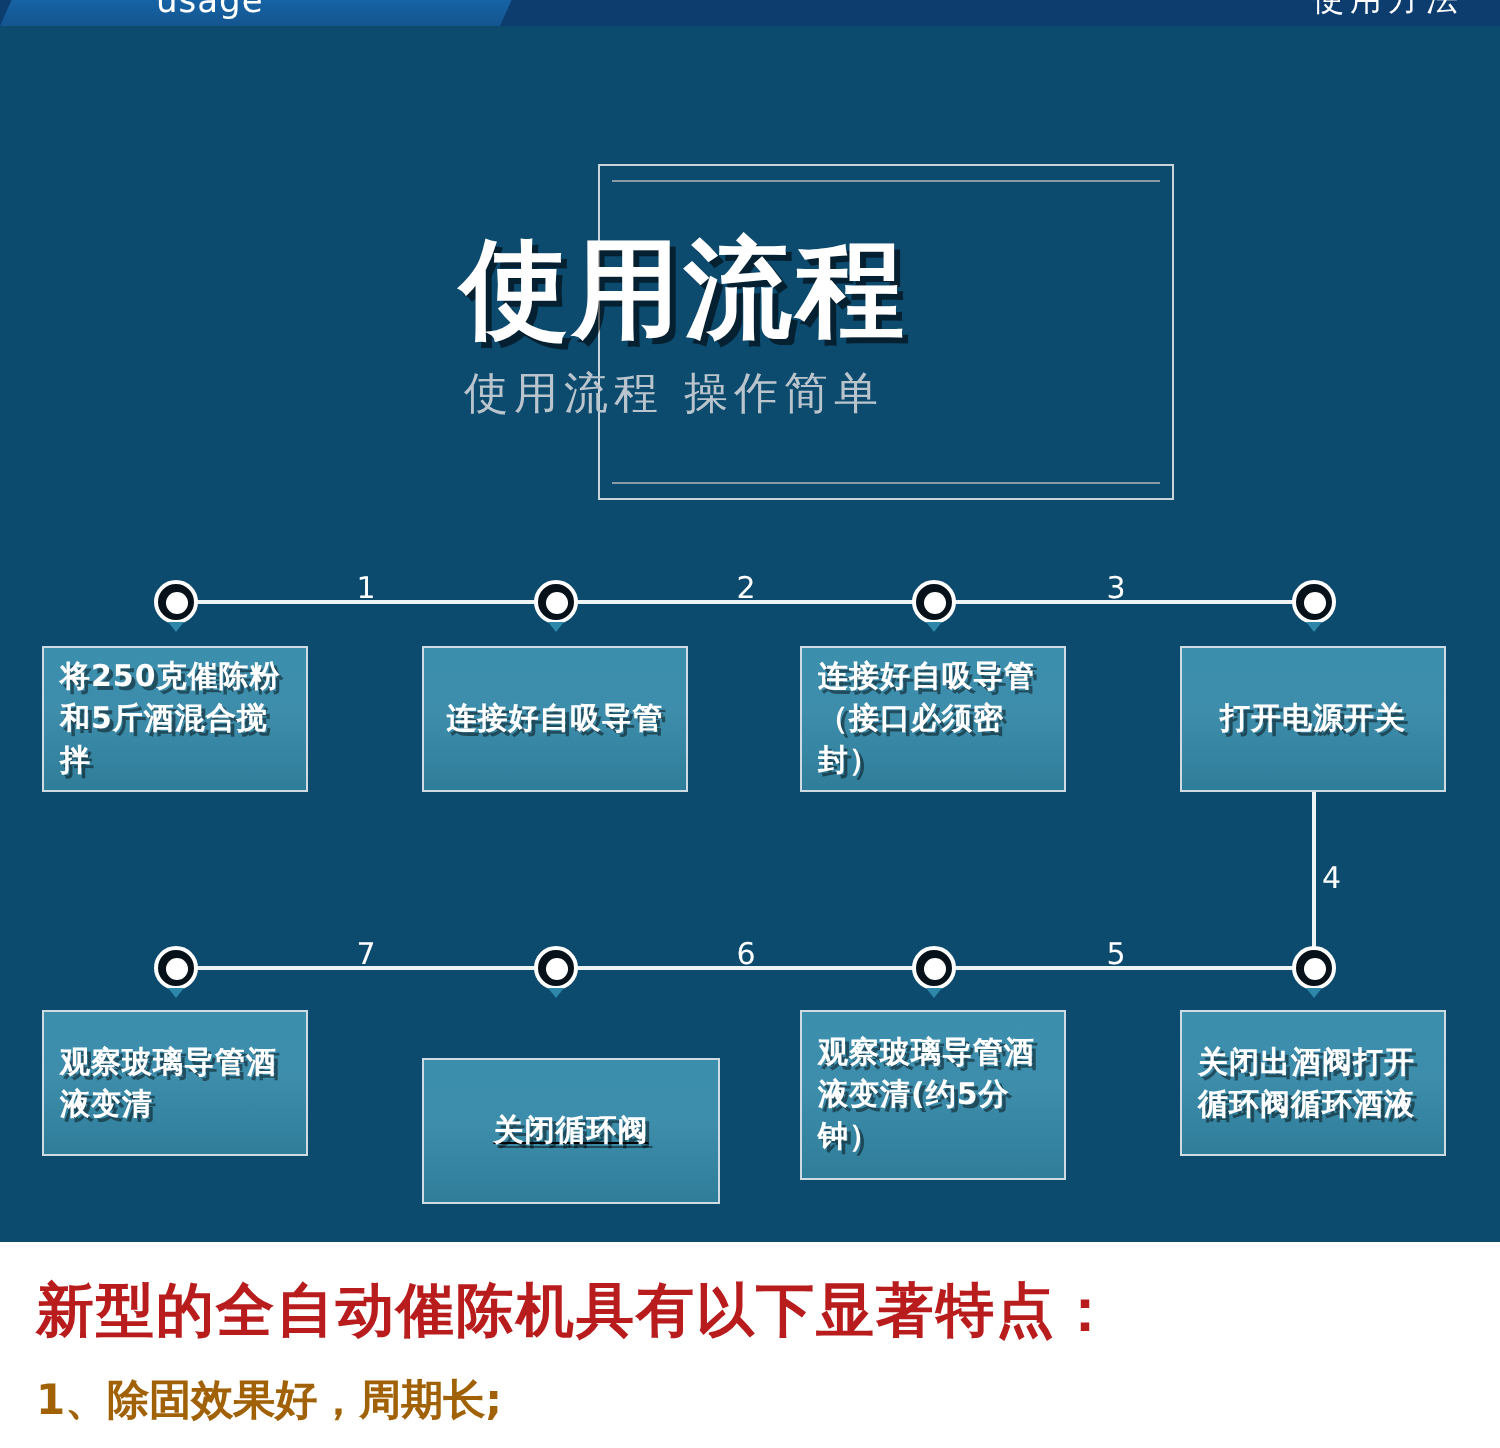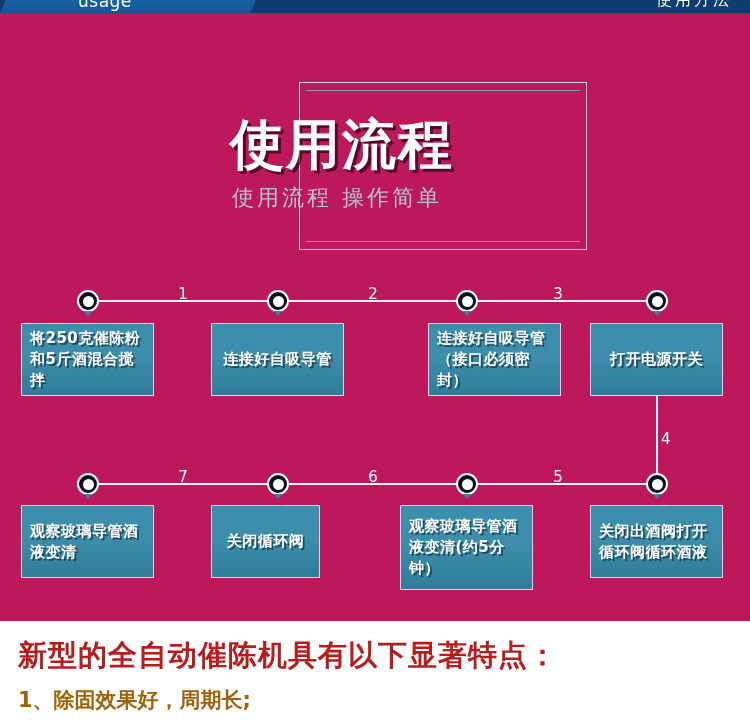--- a/index.html
+++ b/index.html
@@ -53,21 +53,21 @@
     line-height: 20px;
     white-space: nowrap;
   }
 
   
   .stage {
     position: absolute;
     top: 13px; left: 0;
     width: 750px;
     height: 608px;
-    background: #be185d;
+    background: #0c4a6e;
     overflow: hidden;
   }
 
   
   .title-frame {
     position: absolute;
     left: 299px;
     top: 69px;
     width: 288px;
     height: 168px;
@@ -247,21 +247,21 @@
     <div class="step-num" style="left:538px; top:273px; width:40px;">3</div>
 
     <div class="pbox left-align" style="left:21px; top:310px; width:133px; height:73px;">
       <span>将250克催陈粉和5斤酒混合搅拌</span>
     </div>
 
     <div class="pbox left-align" style="left:211px; top:310px; width:133px; height:73px;">
       <span>连接好自吸导管</span>
     </div>
 
-    <div class="pbox left-align" style="left:400px; top:310px; width:133px; height:73px;margin-left:28px;">
+    <div class="pbox left-align" style="left:400px; top:310px; width:133px; height:73px;">
       <span>连接好自吸导管（接口必须密封）</span>
     </div>
 
     <div class="pbox" style="left:590px; top:310px; width:133px; height:73px;">
       <span>打开电源开关</span>
     </div>
 
     <div class="line-v" style="left:656px; top:383px; height:90px;"></div>
     <div class="step-num" style="left:661px; top:418px; width:20px; text-align:left;">4</div>
 
@@ -280,21 +280,21 @@
     <div class="node-tip" style="left:653px; top:481px;"></div>
 
     <div class="step-num" style="left:163px; top:456px; width:40px;">7</div>
     <div class="step-num" style="left:353px; top:456px; width:40px;">6</div>
     <div class="step-num" style="left:538px; top:456px; width:40px;">5</div>
 
     <div class="pbox left-align" style="left:21px; top:492px; width:133px; height:73px;">
       <span>观察玻璃导管酒液变清</span>
     </div>
 
-    <div class="pbox" style="left:211px; top:492px; width:109px; height:73px;">
+    <div class="pbox" style="left:211px; top:516px; width:149px; height:73px;text-decoration:underline;">
       <span>关闭循环阀</span>
     </div>
 
     <div class="pbox left-align" style="left:400px; top:492px; width:133px; height:85px;">
       <span>观察玻璃导管酒液变清(约5分钟）</span>
     </div>
 
     <div class="pbox left-align" style="left:590px; top:492px; width:133px; height:73px;">
       <span>关闭出酒阀打开循环阀循环酒液</span>
     </div>

